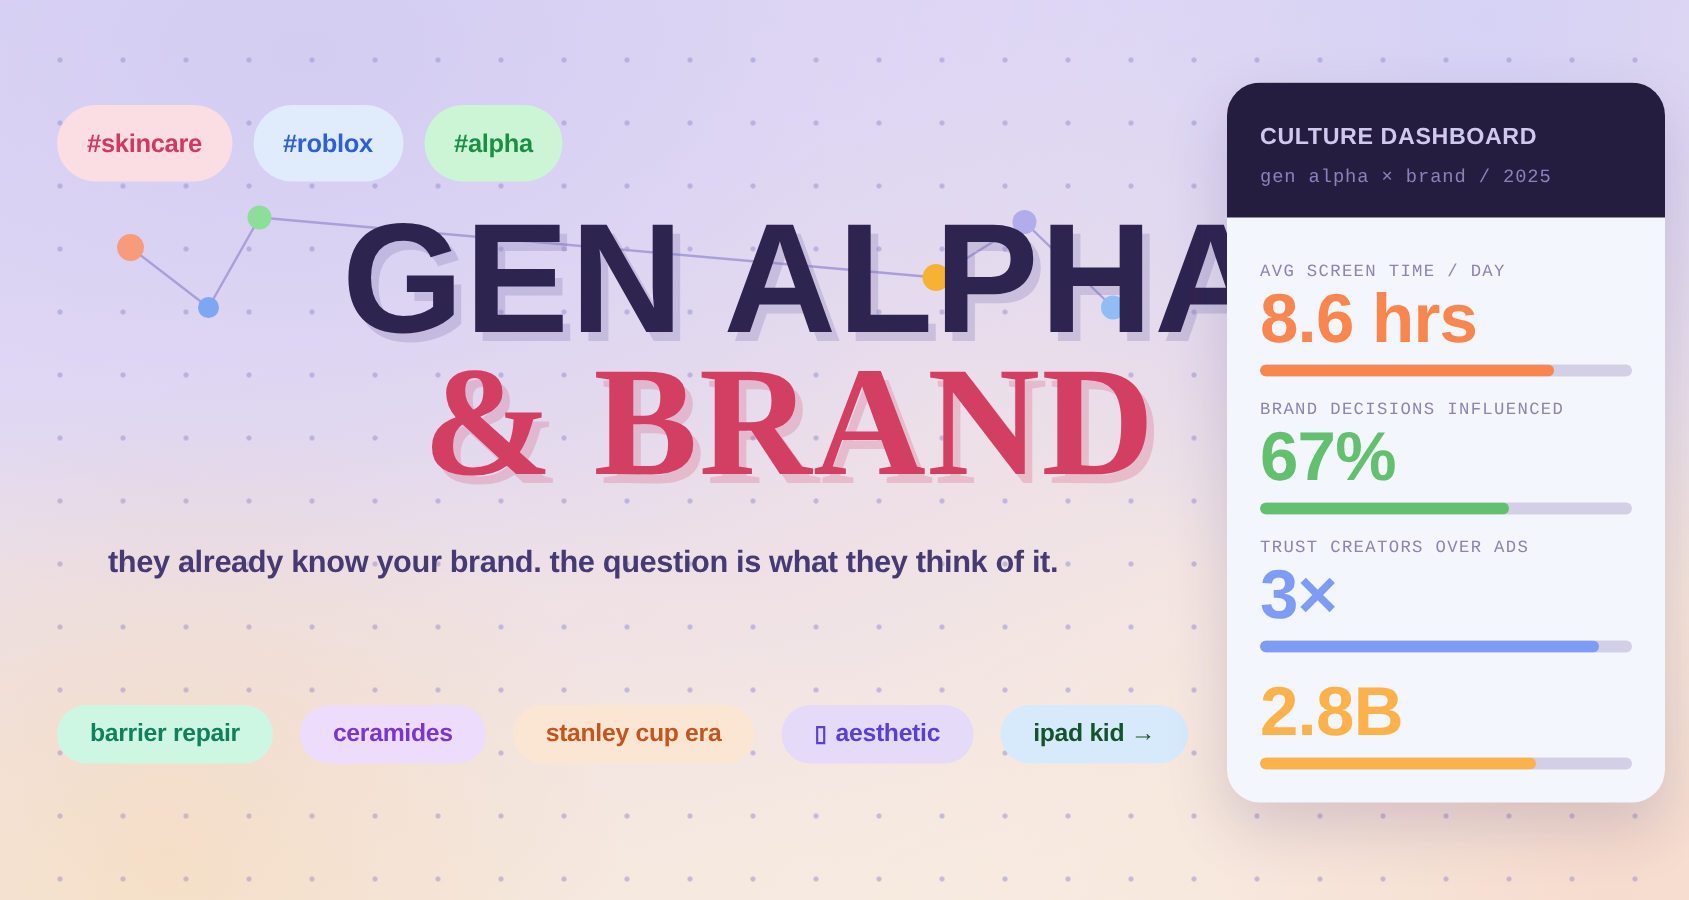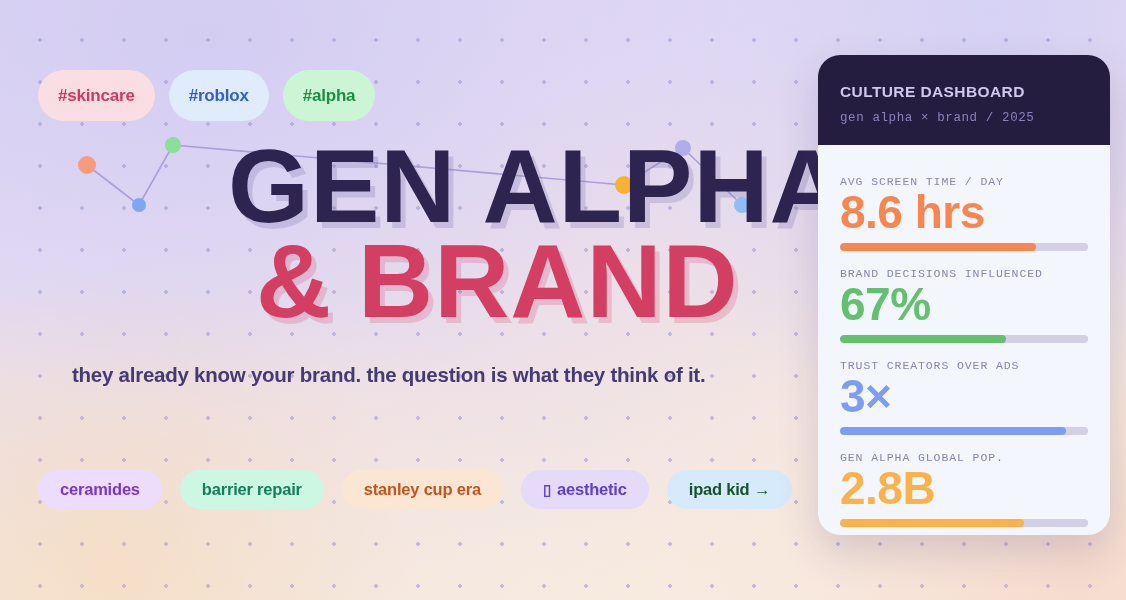--- a/index.html
+++ b/index.html
@@ -94,22 +94,23 @@
     margin: 0;
     white-space: nowrap;
   }
   .hl-1 {
     color: #2e2450;
     text-shadow: 5px 6px 0 rgba(128,118,176,.28);
   }
   .hl-2 {
     color: #d33e63;
     margin-top: 6px;
-    margin-left: 28px;
+    margin-left: 54px;
     text-shadow: 5px 6px 0 rgba(211,62,99,.22);
+    font-family: Liberation Serif, serif;
   }
   .hl-amp { color: #d33e63; margin-right: 26px; }
 
   .subtitle {
     position: absolute;
     left: 72px;
     top: 363px;
     font-size: 20.5px;
     font-weight: 600;
     color: #463a73;
@@ -206,25 +207,25 @@
       </div>
 
     <div class="headline">
       <div class="hl-line hl-1">GEN ALPHA</div>
       <div class="hl-line hl-2"><span class="hl-amp">&amp;</span><span>BRAND</span></div>
     </div>
 
     <div class="subtitle">they already know your brand. the question is what they think of it.</div>
 
     <div class="pill-row bottom" id="bottom-pills">
+        <div class="pill tagline" style="background: rgb(205, 247, 226); color: rgb(19, 128, 93);">
+          <span>barrier repair</span>
+        </div>
         <div class="pill tagline" style="background: rgb(237, 220, 251); color: rgb(122, 55, 207);">
           <span>ceramides</span>
-        </div>
-        <div class="pill tagline" style="background: rgb(205, 247, 226); color: rgb(19, 128, 93);">
-          <span>barrier repair</span>
         </div>
         <div class="pill tagline" style="background: rgb(251, 230, 211); color: rgb(196, 85, 31);">
           <span>stanley cup era</span>
         </div>
         <div class="pill tagline" style="background: rgb(230, 218, 249); color: rgb(91, 63, 208);">
           <span style="font-size: 15px;">▯</span>
           <span>aesthetic</span>
         </div>
         <div class="pill tagline" style="background: rgb(215, 234, 251); color: #14532d;">
           <span>ipad kid →</span>
@@ -253,21 +254,20 @@
           </div>
         </div>
         <div class="metric">
           <div class="metric-label">TRUST CREATORS OVER ADS</div>
           <div class="metric-value" style="color: rgb(127, 156, 245);">3×</div>
           <div class="bar">
             <div class="bar-fill" style="width: 91%; background: rgb(127, 156, 245);"></div>
           </div>
         </div>
         <div class="metric">
-          <div class="metric-label">GEN ALPHA GLOBAL POP.</div>
           <div class="metric-value" style="color: rgb(251, 178, 74);">2.8B</div>
           <div class="bar">
             <div class="bar-fill" style="width: 74%; background: rgb(251, 178, 74);"></div>
           </div>
         </div>
       </div>
   </div>
 
 </div>
 

